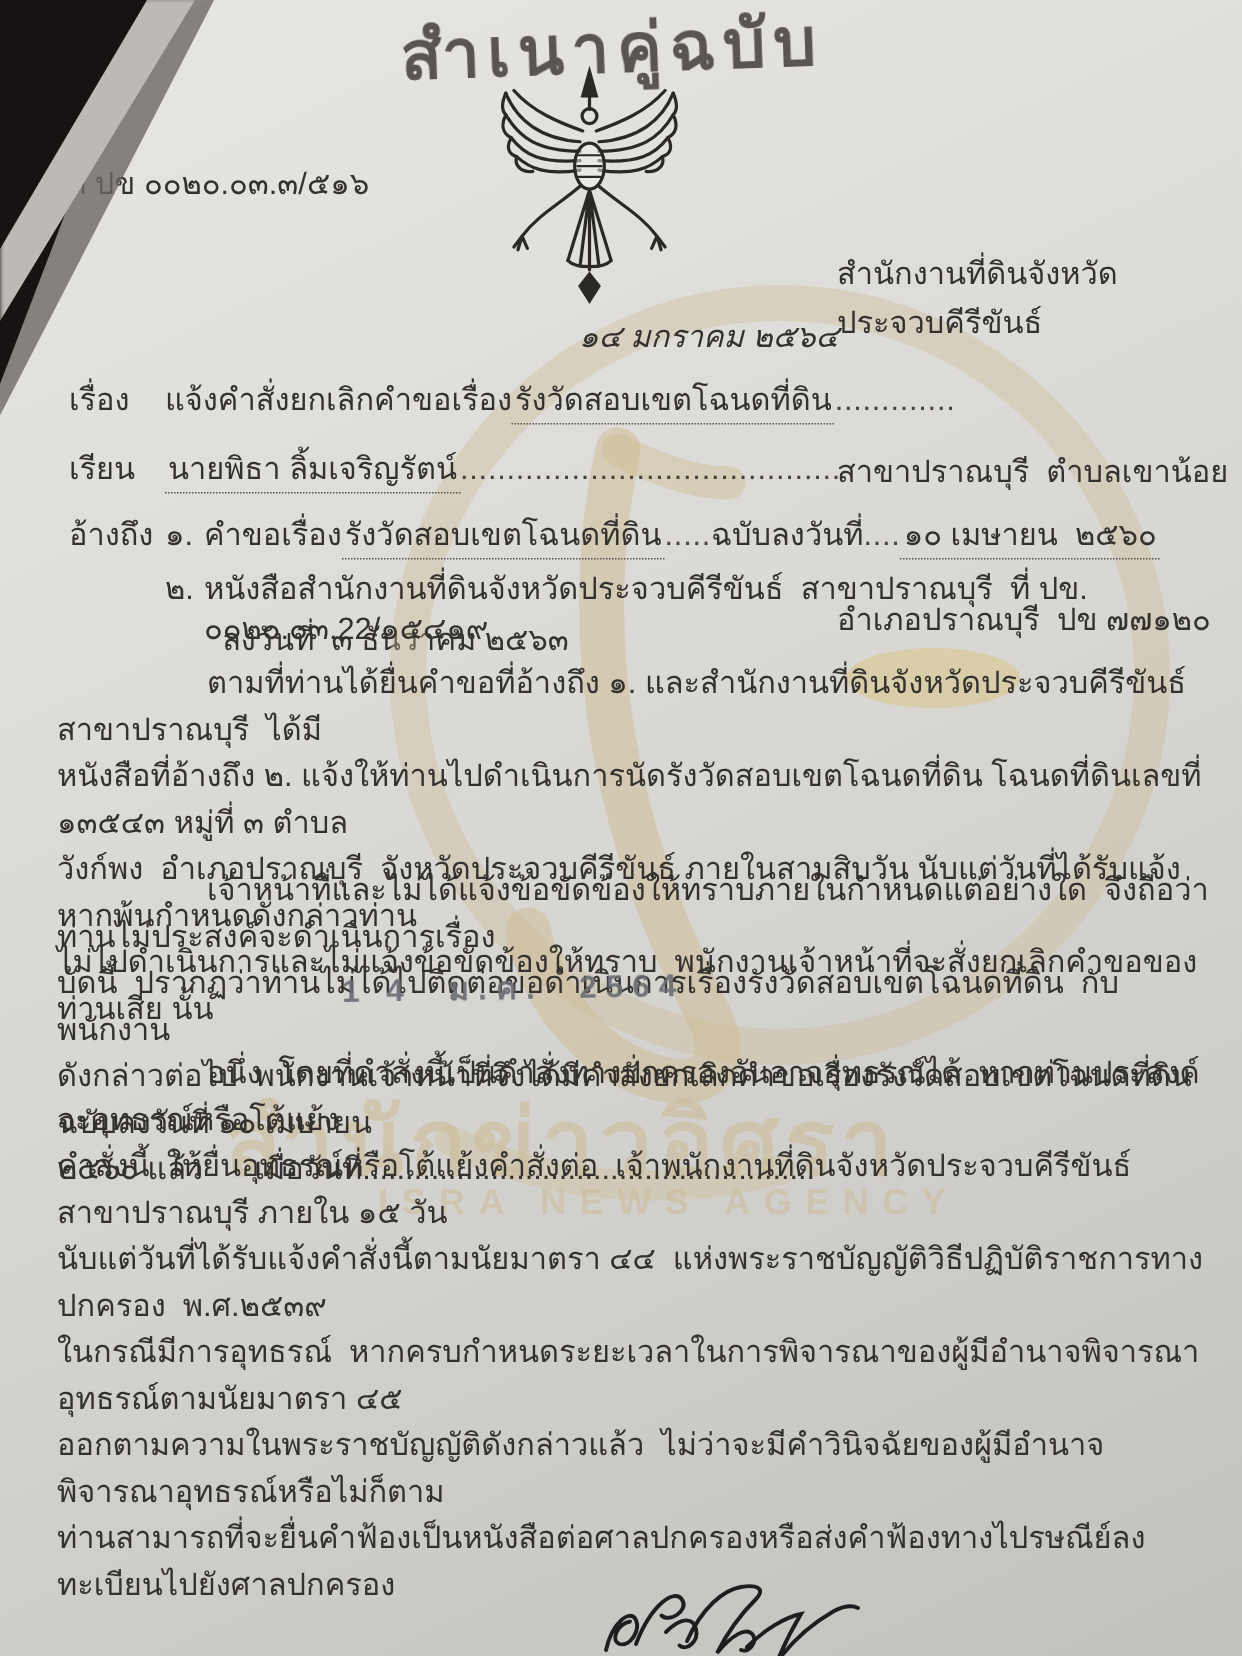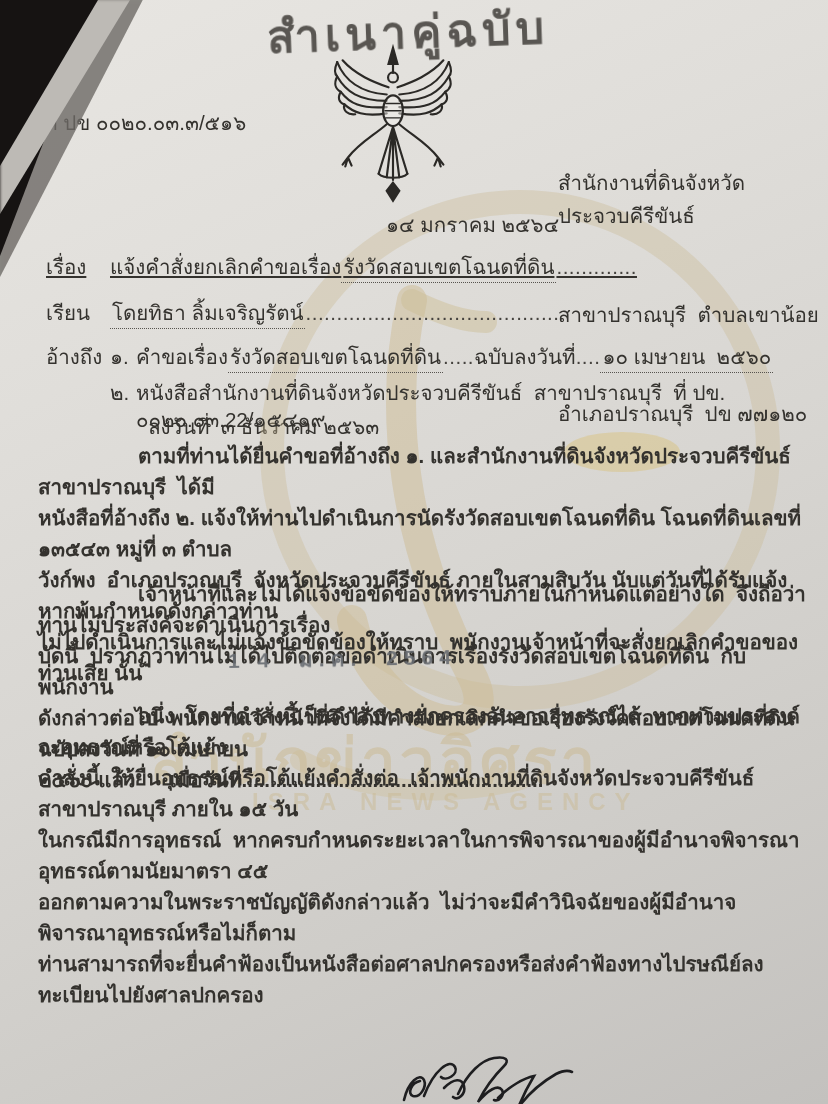--- a/index.html
+++ b/index.html
@@ -24,34 +24,34 @@
   .wm-eng{position:absolute;left:252px;top:788px;font-size:24px;font-weight:700;
     color:#cbbb95;opacity:.5;letter-spacing:9px;}
   
   .copy-stamp{position:absolute;left:248px;top:-4px;width:320px;z-index:3;
     font-family:"Liberation Serif","DejaVu Serif",serif;
     font-size:45px;font-weight:600;color:#46433f;letter-spacing:5px;
     transform:rotate(-2deg);opacity:.88;filter:blur(.4px);text-align:center;}
   .garuda{position:absolute;left:303px;top:40px;z-index:3;}
   .ref-no{left:44px;top:110px;z-index:3;}
   .office{left:558px;top:100px;z-index:3;line-height:33px;}
-  .doc-date{left:386px;top:212px;z-index:3;}
+  .doc-date{left:386px;top:212px;z-index:3;font-style:italic;}
   
   .headline{display:flex;align-items:baseline;z-index:3;}
   .hl-label{display:inline-block;width:64px;flex:none;}
-  .subject{left:46px;top:254px;text-decoration:underline;}
+  .subject{left:46px;top:254px;}
   .to{left:46px;top:300px;}
   .refs1{left:46px;top:344px;}
   .refs2{left:110px;top:380px;}
   .refs3{left:148px;top:414px;}
   .ref-no-num{display:inline-block;width:26px;flex:none;}
   .fill{border-bottom:1.7px dotted #57544f;padding:0 2px 1px 2px;}
   .dots{letter-spacing:.5px;color:#45423e;}
   
-  .para{position:absolute;left:38px;width:768px;z-index:3;font-size:20.5px;font-weight:bold;}
+  .para{position:absolute;left:38px;width:768px;z-index:3;font-size:20.5px;}
   .para .pline{white-space:pre-wrap;}
   .para .pline:first-child{text-indent:100px;}
   .para1{top:440px;line-height:31px;}
   .para2{top:578px;line-height:31px;}
   .para3{top:700px;line-height:31px;}
   .date-stamp{position:absolute;left:228px;top:642px;z-index:4;
     font-size:21px;font-weight:600;color:#686c72;letter-spacing:6px;
     transform:rotate(-1deg);opacity:.9;filter:blur(.3px);white-space:pre;}
   .closing1{left:155px;top:976px;z-index:3;}
   .closing2{left:418px;top:1026px;z-index:3;}
@@ -126,21 +126,21 @@
 
   <div class="txt headline subject">
     <span class="hl-label">เรื่อง</span>
     <span>แจ้งคำสั่งยกเลิกคำขอเรื่อง</span>
     <span class="fill">รังวัดสอบเขตโฉนดที่ดิน</span>
     <span class="dots">.............</span>
   </div>
 
   <div class="txt headline to">
     <span class="hl-label">เรียน</span>
-    <span class="fill">โดยทิธา ลิ้มเจริญรัตน์</span>
+    <span class="fill">นายพิธา ลิ้มเจริญรัตน์</span>
     <span class="dots">.........................................</span>
   </div>
 
   <div class="txt headline refs1">
     <span class="hl-label">อ้างถึง</span>
     <span class="ref-no-num">๑.</span>
     <span>คำขอเรื่อง</span>
     <span class="fill">รังวัดสอบเขตโฉนดที่ดิน</span>
     <span class="dots">.....</span>
     <span>ฉบับลงวันที่</span>
@@ -162,20 +162,21 @@
   <div class="para para2">
       <div class="pline">เจ้าหน้าที่และไม่ได้แจ้งข้อขัดข้องให้ทราบภายในกำหนดแต่อย่างใด  จึงถือว่าท่านไม่ประสงค์จะดำเนินการเรื่อง</div>
       <div class="pline">บัดนี้  ปรากฏว่าท่านไม่ได้ไปติดต่อขอดำเนินการเรื่องรังวัดสอบเขตโฉนดที่ดิน  กับพนักงาน</div>
       <div class="pline">ดังกล่าวต่อไป  พนักงานเจ้าหน้าที่จึงได้มีคำสั่งยกเลิกคำขอเรื่องรังวัดสอบเขตโฉนดที่ดิน ฉบับลงวันที่ ๑๐ เมษายน</div>
       <div class="pline">๒๕๖๐ แล้ว      เมื่อวันที่.....................................................</div>
     </div>
   <div class="date-stamp">1 4  ม.ค.  2564</div>
   <div class="para para3">
       <div class="pline">อนึ่ง  โดยที่คำสั่งนี้เป็นคำสั่งทางปกครองอันอาจอุทธรณ์ได้  หากท่านประสงค์จะอุทธรณ์หรือโต้แย้ง</div>
       <div class="pline">คำสั่งนี้  ให้ยื่นอุทธรณ์หรือโต้แย้งคำสั่งต่อ  เจ้าพนักงานที่ดินจังหวัดประจวบคีรีขันธ์  สาขาปราณบุรี ภายใน ๑๕ วัน</div>
+      <div class="pline">นับแต่วันที่ได้รับแจ้งคำสั่งนี้ตามนัยมาตรา ๔๔  แห่งพระราชบัญญัติวิธีปฏิบัติราชการทางปกครอง  พ.ศ.๒๕๓๙</div>
       <div class="pline">ในกรณีมีการอุทธรณ์  หากครบกำหนดระยะเวลาในการพิจารณาของผู้มีอำนาจพิจารณาอุทธรณ์ตามนัยมาตรา ๔๕</div>
       <div class="pline">ออกตามความในพระราชบัญญัติดังกล่าวแล้ว  ไม่ว่าจะมีคำวินิจฉัยของผู้มีอำนาจพิจารณาอุทธรณ์หรือไม่ก็ตาม</div>
       <div class="pline">ท่านสามารถที่จะยื่นคำฟ้องเป็นหนังสือต่อศาลปกครองหรือส่งคำฟ้องทางไปรษณีย์ลงทะเบียนไปยังศาลปกครอง</div>
     </div>
 
 
   <div class="signature">
     <svg width="180" height="64" viewBox="0 0 180 64" fill="none" stroke="#1e1e20" stroke-width="2.6" stroke-linecap="round">
       <path d="M6,48 C10,30 22,20 26,28 C29,35 22,46 15,44 C9,42 13,31 22,29"></path>
       <path d="M26,44 C36,18 52,6 57,15 C61,22 48,30 43,25"></path>

